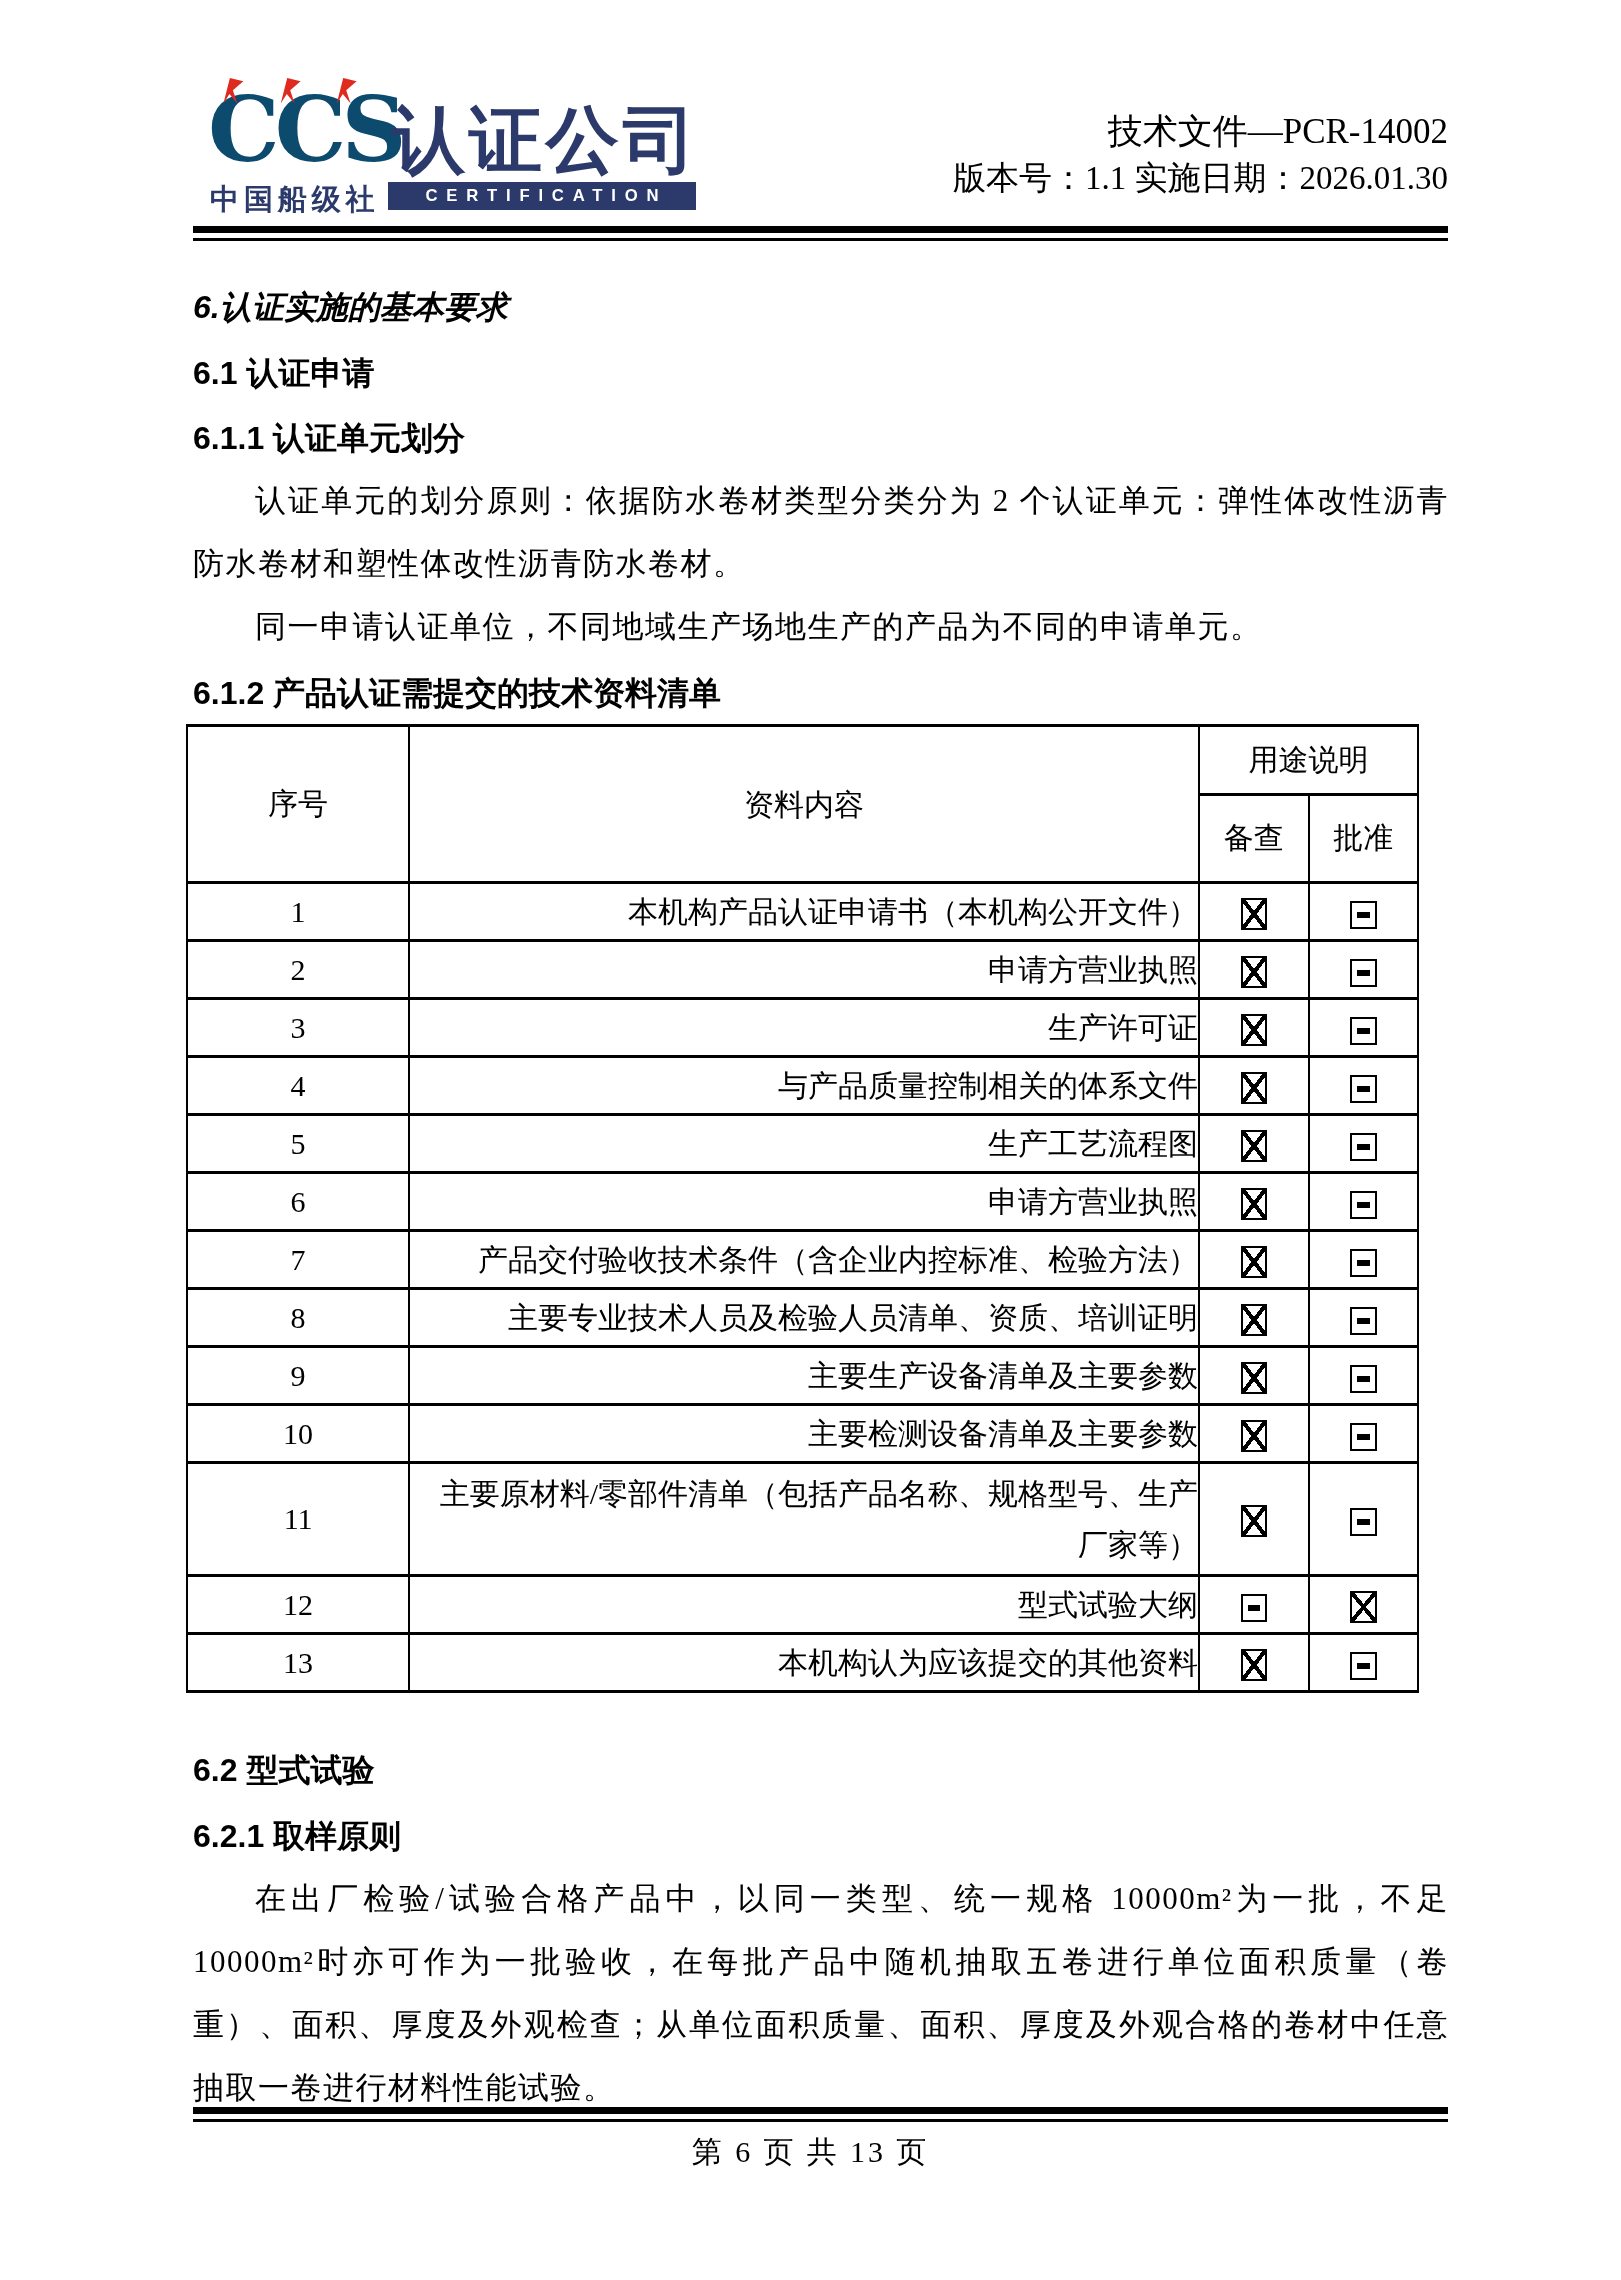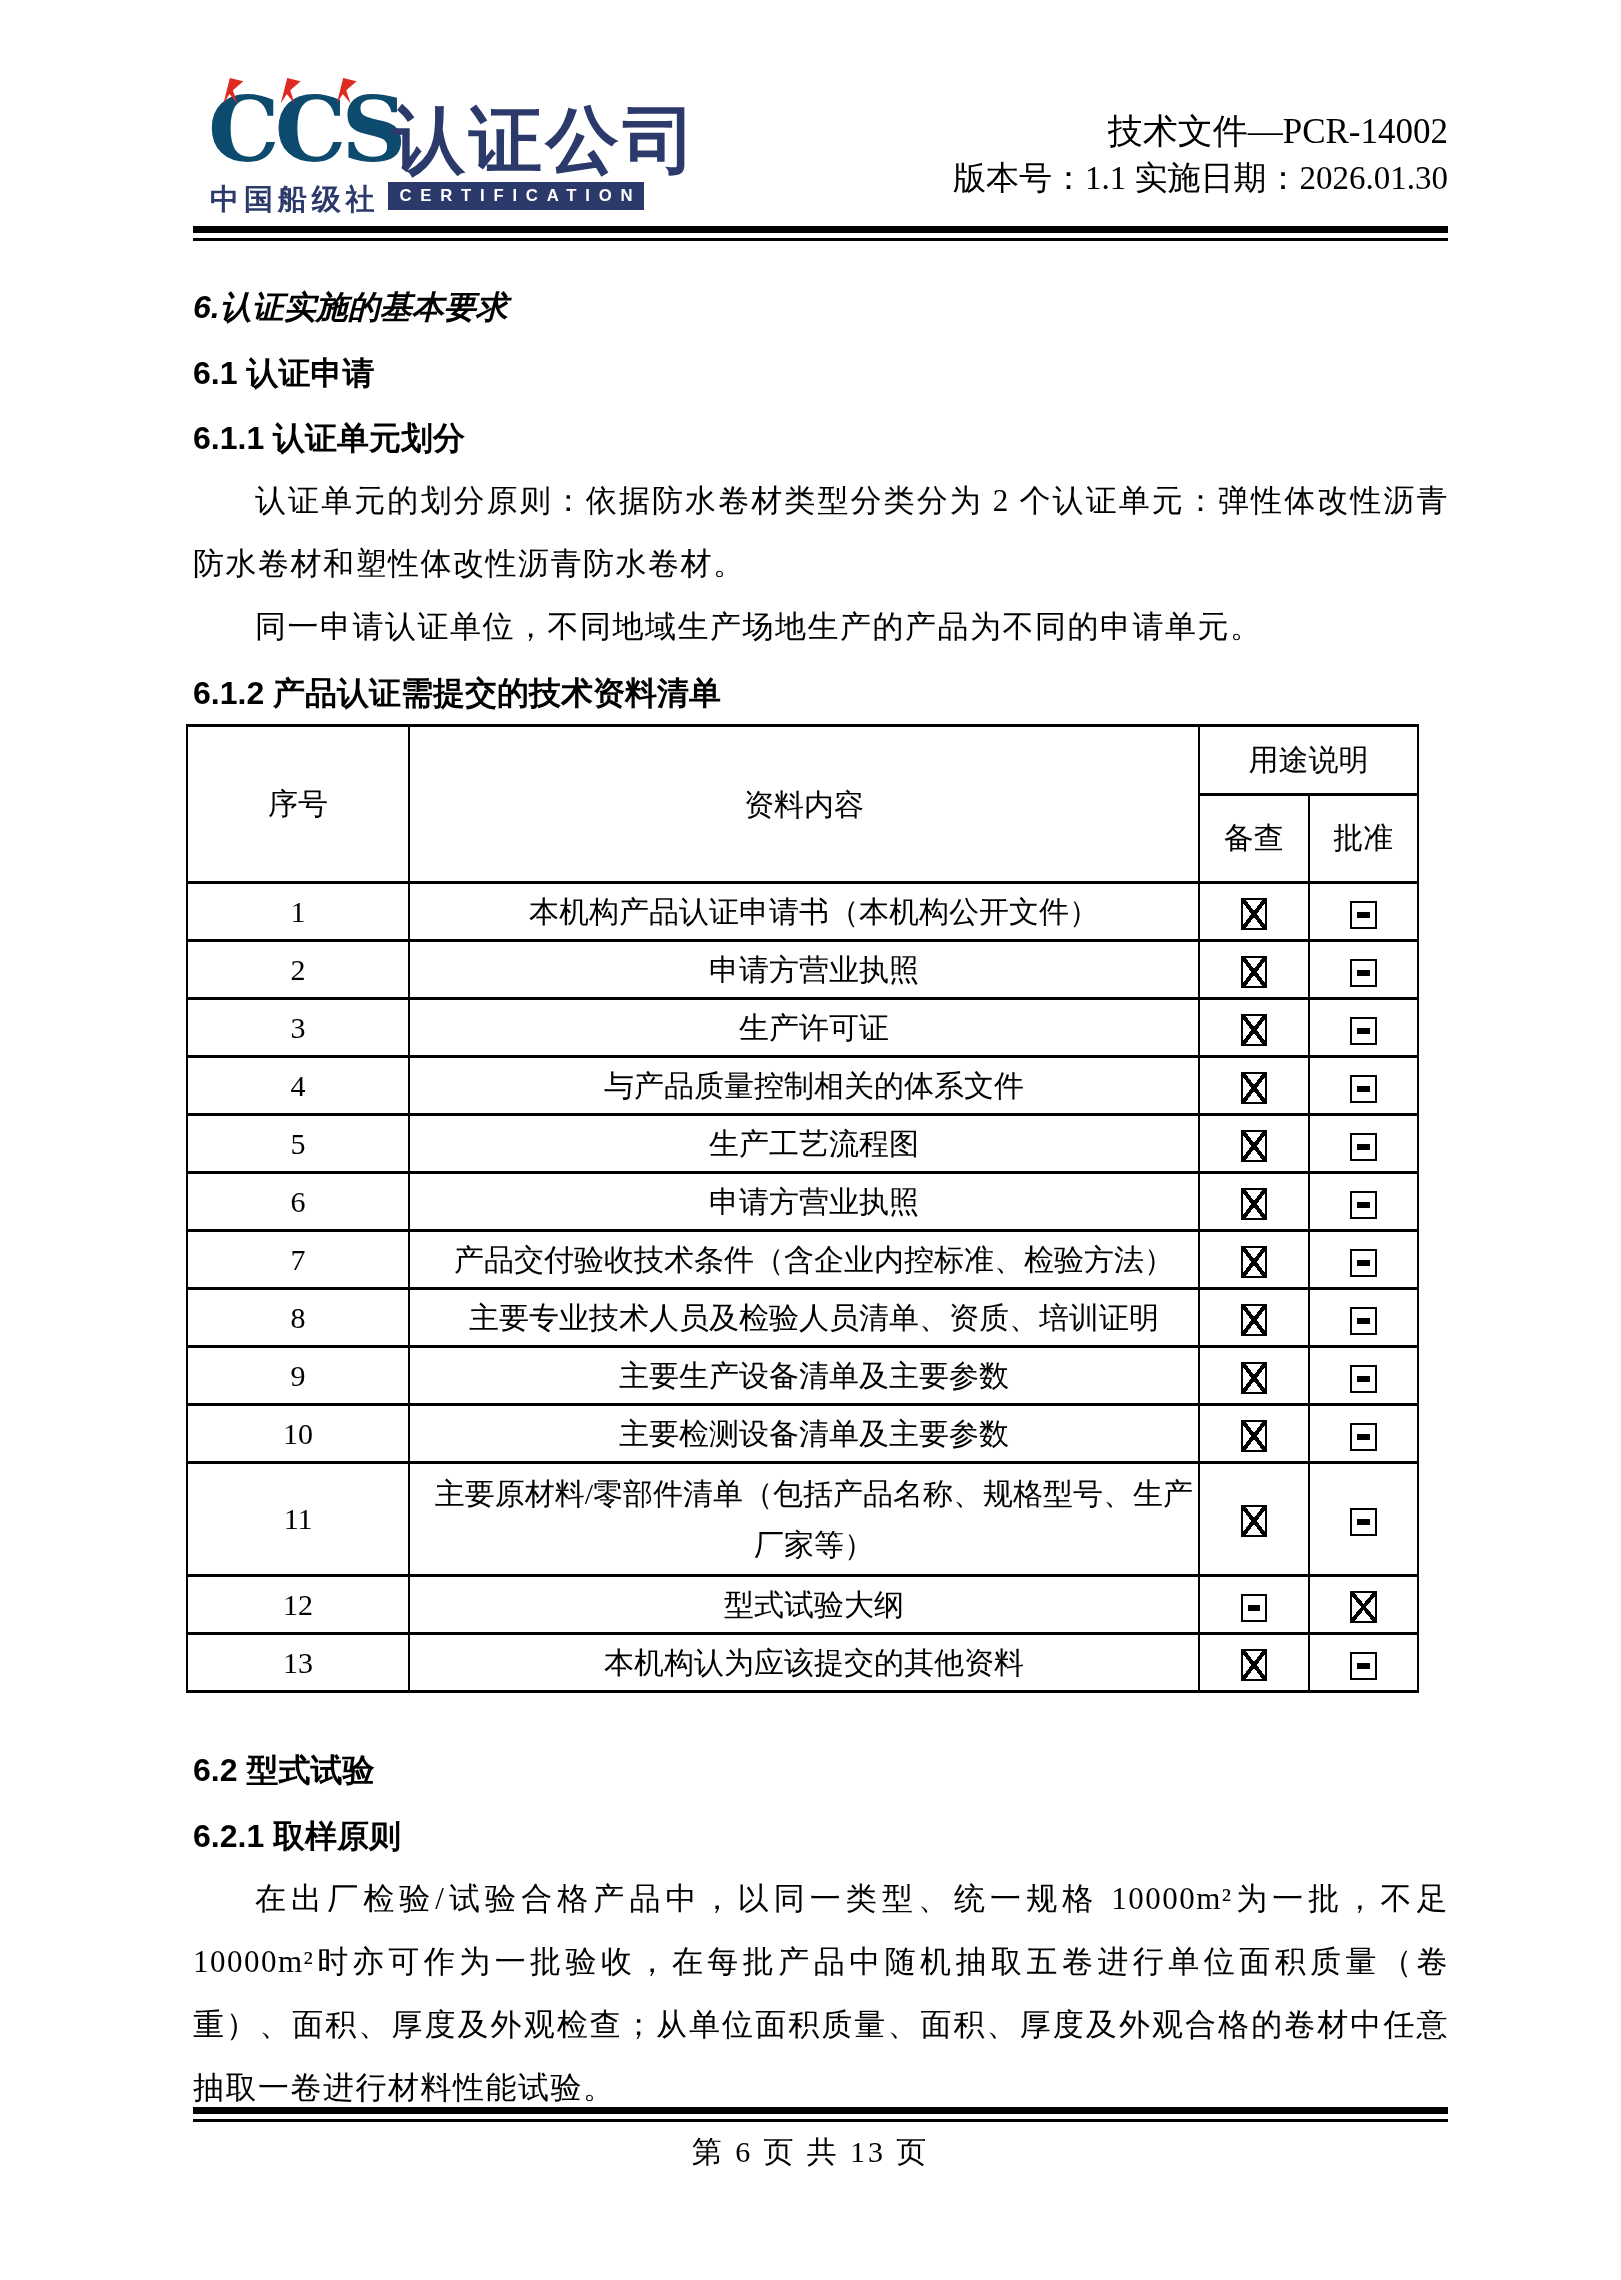--- a/index.html
+++ b/index.html
@@ -28,21 +28,21 @@
     font-weight:900;font-size:73px;line-height:76px;letter-spacing:3.9px;
     font-family:"Liberation Sans",sans-serif;
   }
   .logo-sub{
     position:absolute;left:2px;top:98px;
     font-weight:700;font-size:29px;letter-spacing:4.9px;
     font-family:"Liberation Sans",sans-serif;
   }
   .cert-bar{
     position:absolute;left:180px;top:100px;
-    width:256px;height:28px;
+    width:308px;height:28px;
     display:flex;align-items:center;justify-content:center;
     color:#fff;font-family:"Liberation Sans",sans-serif;
     font-weight:700;font-size:16.7px;letter-spacing:8.8px;text-indent:8.8px;
   }
   .doc-ids{
     position:absolute;right:173px;top:108px;
     text-align:right;line-height:47px;
   }
   .doc-number{font-size:35px;}
   .doc-version{font-size:33px;}
@@ -71,21 +71,21 @@
   .para-first{margin-top:9.8px;}
   
   table.doc-table{
     border-collapse:collapse;table-layout:fixed;
     width:1233px;margin:9.8px 0 0 -6.9px;
     border:2.9px solid #000;
     font-size:30px;
   }
   table.doc-table td{border:2px solid #000;border-top-width:3.9px;border-bottom-width:3.9px;padding:0;}
   .c-no{width:220px;text-align:center;}
-  .c-content{width:788px;text-align:center;padding-left:19.6px !important;line-height:51px;}
+  .c-content{width:788px;text-align:right;padding-left:19.6px !important;line-height:51px;}
   .c-chk{width:118px;text-align:center;}
   .c-chk2{width:108px;text-align:center;}
   .hdr td{text-align:center;font-weight:400;}
   .hdr-top{height:69px;}
   .hdr-bot{height:88px;}
   .rowx td{height:55px;}
   .row-tall td{height:110px;}
   
   .chk{display:inline-block;box-sizing:border-box;border:2.9px solid #000;vertical-align:middle;position:relative;}
   .chk-x{

